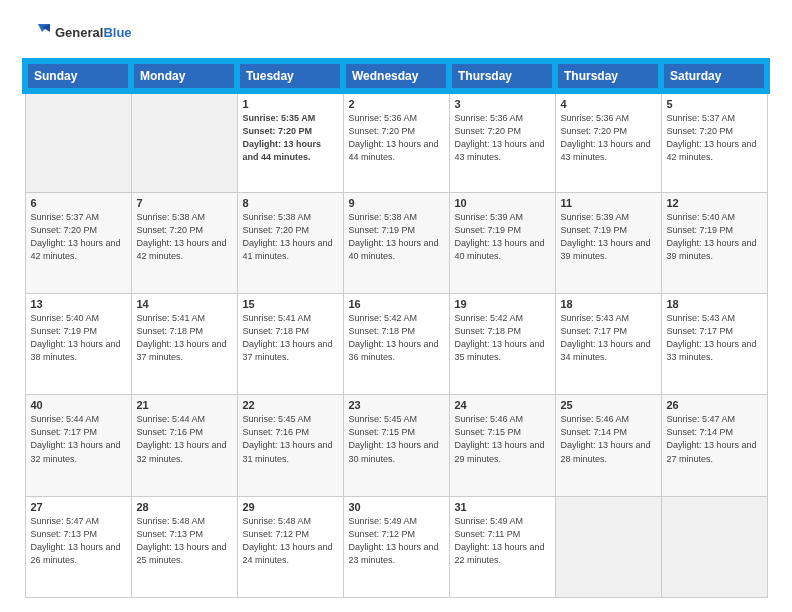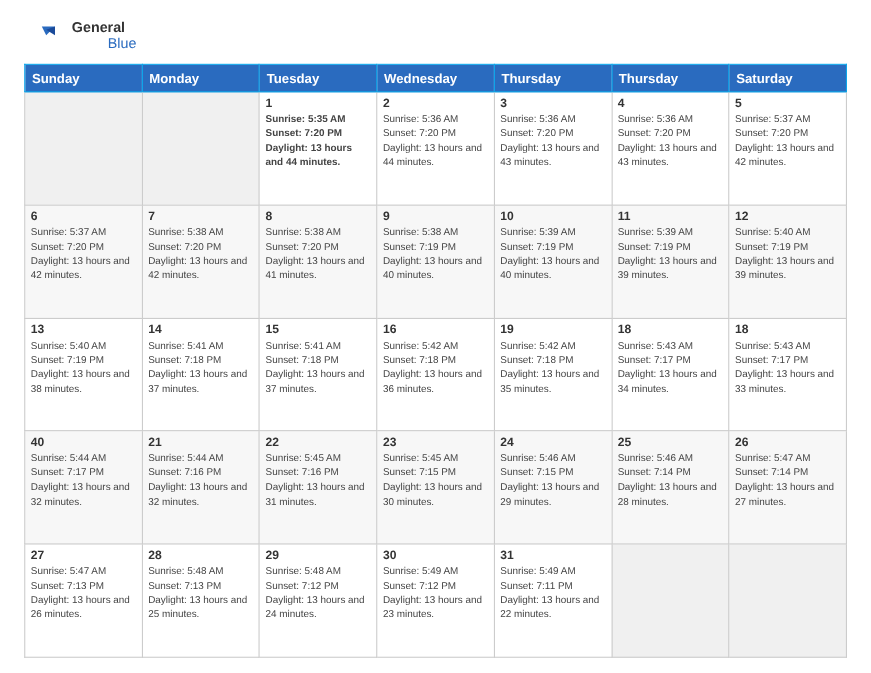--- a/index.html
+++ b/index.html
@@ -46,21 +46,21 @@
       border-collapse: collapse;
       flex: 1;
     }
     .calendar th {
       background-color: #2a6bbf;
       color: #fff;
       font-size: 12px;
       font-weight: bold;
       text-align: left;
       padding: 5px 6px;
-      border: 1px solid #0ea5e9;
+      border: 6px solid #0ea5e9;
     }
     .calendar td {
       width: calc(100% / 7);
       vertical-align: top;
       border: 1px solid #ccc;
       padding: 4px 5px;
       font-size: 9.5px;
       color: #333;
       background: #fff;
       height: 88px;
@@ -87,23 +87,23 @@
 <body>
 <div class="page">
 
   <div class="header">
     <div class="logo">
     <div style="display:flex;align-items:center;gap:3px;">
       <svg width="30" height="30" viewBox="0 0 30 30">
         <polygon points="16,6 28,6 20,14" fill="#2a6bbf"></polygon>
         <polygon points="20,9 28,6 28,14" fill="#1a4a9a"></polygon>
       </svg>
-      <div style="display:flex;flex-direction:column;line-height:1.15;align-items:center;">
+      <div style="display:flex;flex-direction:row;line-height:1.15;">
         <span style="font-size:13px;font-weight:bold;color:#333;">General</span>
-        <span style="font-size:13px;font-weight:normal;color:#2a6bbf;margin-left:43px;">Blue</span>
+        <span style="font-size:13px;font-weight:bold;color:#2a6bbf;">Blue</span>
       </div>
     </div>
   </div>
     <div class="title-block">
       <div class="month-title"></div>
       <div class="location"></div>
     </div>
   </div>
 
   <table class="calendar">

